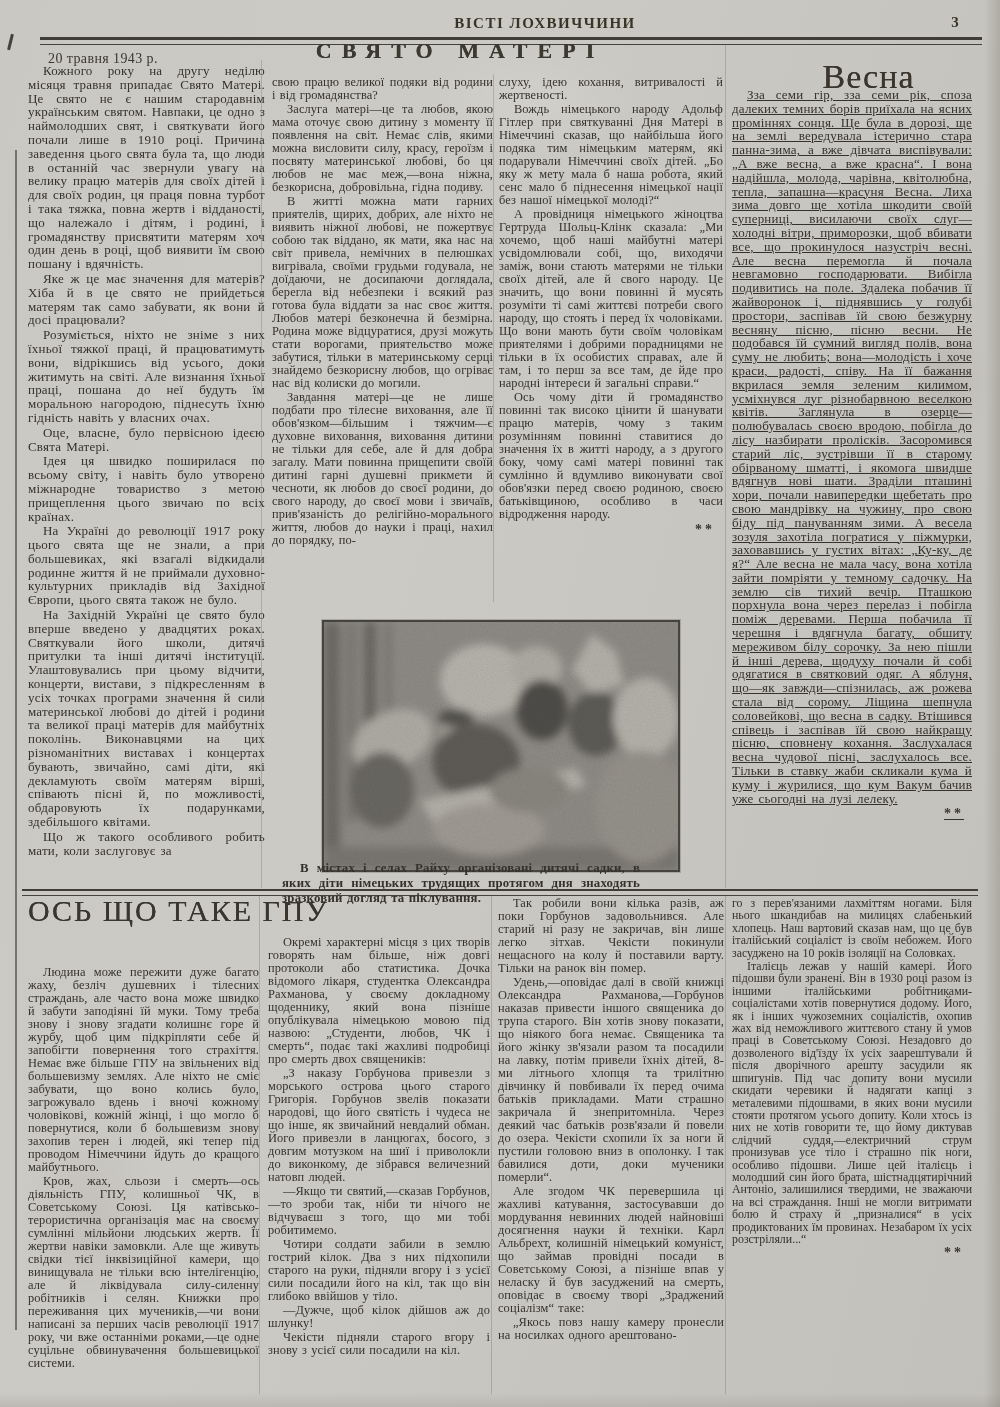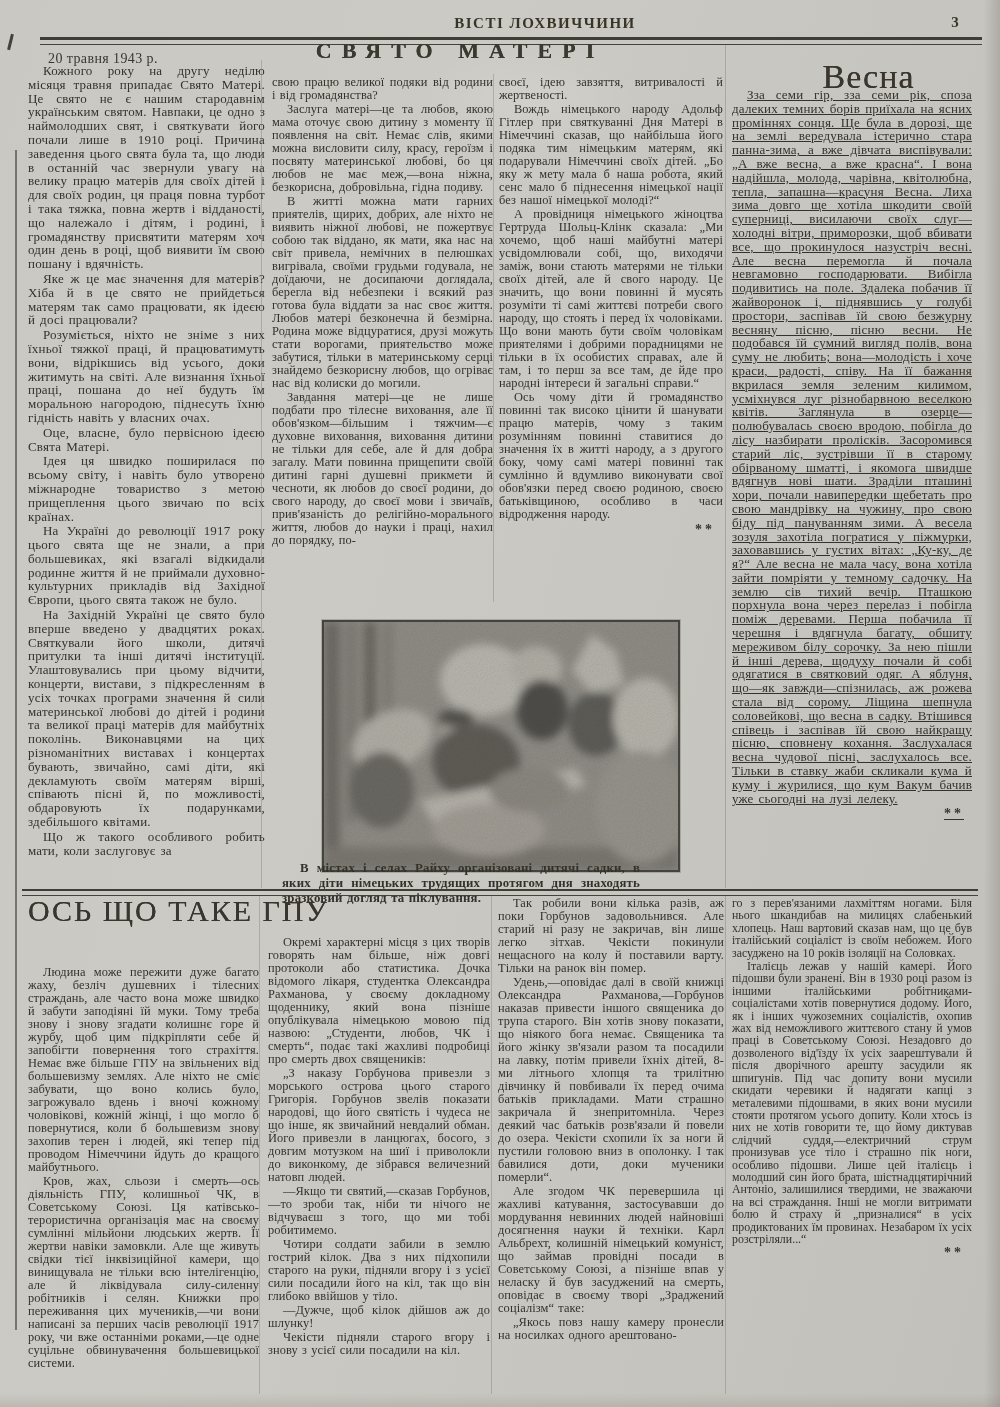--- a/index.html
+++ b/index.html
@@ -82,38 +82,38 @@
   <span class="date">20 травня 1943 р.</span>
   <span class="masthead">ВІСТІ ЛОХВИЧЧИНИ</span>
   <span class="pagenum">3</span>
   <div class="hrule header"></div>
 
   <h1 class="title-mother">СВЯТО МАТЕРІ</h1>
   <h2 class="title-vesna">Весна</h2>
 
   <section class="col normal c-m1">
     <p class="bp">Кожного року на другу неділю місяця травня припадає Свято Матері. Це свято не є нашим стародавнім українським святом. Навпаки, це одно з наймолодших свят, і святкувати його почали лише в 1910 році. Причина заведення цього свята була та, що люди в останній час звернули увагу на велику працю матерів для своїх дітей і для своїх родин, ця праця повна турбот і така тяжка, повна жертв і відданості, що належало і дітям, і родині, і громадянству присвятити матерям хоч один день в році, щоб виявити їм свою пошану і вдячність.</p>
-    <p class="bp">Яке ж це має значення для матерів? Хіба й в це свято не прийдеться матерям так само працювати, як ідеєю й досі працювали?</p>
+    <p class="bp">Яке ж це має значення для матерів? Хіба й в це свято не прийдеться матерям так само забувати, як вони й досі працювали?</p>
     <p class="bp">Розуміється, ніхто не зніме з них їхньої тяжкої праці, й працюватимуть вони, відрікшись від усього, доки житимуть на світі. Але визнання їхньої праці, пошана до неї будуть їм моральною нагородою, піднесуть їхню гідність навіть у власних очах.</p>
     <p class="bp">Оце, власне, було первісною ідеєю Свята Матері.</p>
     <p class="bp">Ідея ця швидко поширилася по всьому світу, і навіть було утворено міжнародне товариство з метою прищеплення цього звичаю по всіх країнах.</p>
     <p class="bp">На Україні до революції 1917 року цього свята ще не знали, а при большевиках, які взагалі відкидали родинне життя й не приймали духовно-культурних прикладів від Західної Європи, цього свята також не було.</p>
     <p class="bp">На Західній Україні це свято було вперше введено у двадцятих роках. Святкували його школи, дитячі притулки та інші дитячі інституції. Улаштовувались при цьому відчити, концерти, вистави, з підкресленням в усіх точках програми значення й сили материнської любові до дітей і родини та великої праці матерів для майбутніх поколінь. Виконавцями на цих різноманітних виставах і концертах бувають, звичайно, самі діти, які декламують своїм матерям вірші, співають пісні й, по можливості, обдаровують їх подарунками, здебільшого квітами.</p>
     <p class="bp">Що ж такого особливого робить мати, коли заслуговує за</p>
   </section>
 
   <section class="col dense c-m2">
     <p class="bp noind">свою працю великої подяки від родини і від громадянства?</p>
     <p class="bp">Заслуга матері—це та любов, якою мама оточує свою дитину з моменту її появлення на світ. Немає слів, якими можна висловити силу, красу, героїзм і посвяту материнської любові, бо ця любов не має меж,—вона ніжна, безкорисна, добровільна, гідна подиву.</p>
     <p class="bp">В житті можна мати гарних приятелів, щирих, добрих, але ніхто не виявить ніжної любові, не пожертвує собою так віддано, як мати, яка нас на світ привела, немічних в пелюшках вигрівала, своїми грудьми годувала, не доїдаючи, не досипаючи доглядала, берегла від небезпеки і всякий раз готова була віддати за нас своє життя. Любов матері безконечна й безмірна. Родина може відцуратися, друзі можуть стати ворогами, приятельство може забутися, тільки в материнському серці знайдемо безкорисну любов, що огріває нас від колиски до могили.</p>
     <p class="bp">Завдання матері—це не лише подбати про тілесне виховання, але її обов'язком—більшим і тяжчим—є духовне виховання, виховання дитини не тільки для себе, але й для добра загалу. Мати повинна прищепити своїй дитині гарні душевні прикмети й чесноти, як любов до своєї родини, до свого народу, до своєї мови і звичаїв, прив'язаність до релігійно-морального життя, любов до науки і праці, нахил до порядку, по-</p>
   </section>
 
   <section class="col dense c-m3">
-    <p class="bp noind">своєї, ідею завзяття, витривалості й жертвеності.</p>
+    <p class="bp noind">слуху, ідею кохання, витривалості й жертвеності.</p>
     <p class="bp">Вождь німецького народу Адольф Гітлер при святкуванні Дня Матері в Німеччині сказав, що найбільша його подяка тим німецьким матерям, які подарували Німеччині своїх дітей. „Бо яку ж мету мала б наша робота, який сенс мало б піднесення німецької нації без нашої німецької молоді?“</p>
     <p class="bp">А провідниця німецького жіноцтва Гертруда Шольц-Клінк сказала: „Ми хочемо, щоб наші майбутні матері усвідомлювали собі, що, виходячи заміж, вони стають матерями не тільки своїх дітей, але й свого народу. Це значить, що вони повинні й мусять розуміти ті самі життєві потреби свого народу, що стоять і перед їх чоловіками. Що вони мають бути своїм чоловікам приятелями і добрими порадницями не тільки в їх особистих справах, але й там, і то перш за все там, де йде про народні інтереси й загальні справи.“</p>
     <p class="bp">Ось чому діти й громадянство повинні так високо цінити й шанувати працю матерів, чому з таким розумінням повинні ставитися до значення їх в житті народу, а з другого боку, чому самі матері повинні так сумлінно й вдумливо виконувати свої обов'язки перед своєю родиною, своєю батьківщиною, особливо в часи відродження народу.</p>
     <div class="endmark">**</div>
   </section>
 
   <figure class="photo-frame">
     <svg viewBox="0 0 354 248" width="354" height="248" preserveAspectRatio="none">
       <defs>
         <filter id="soft">

